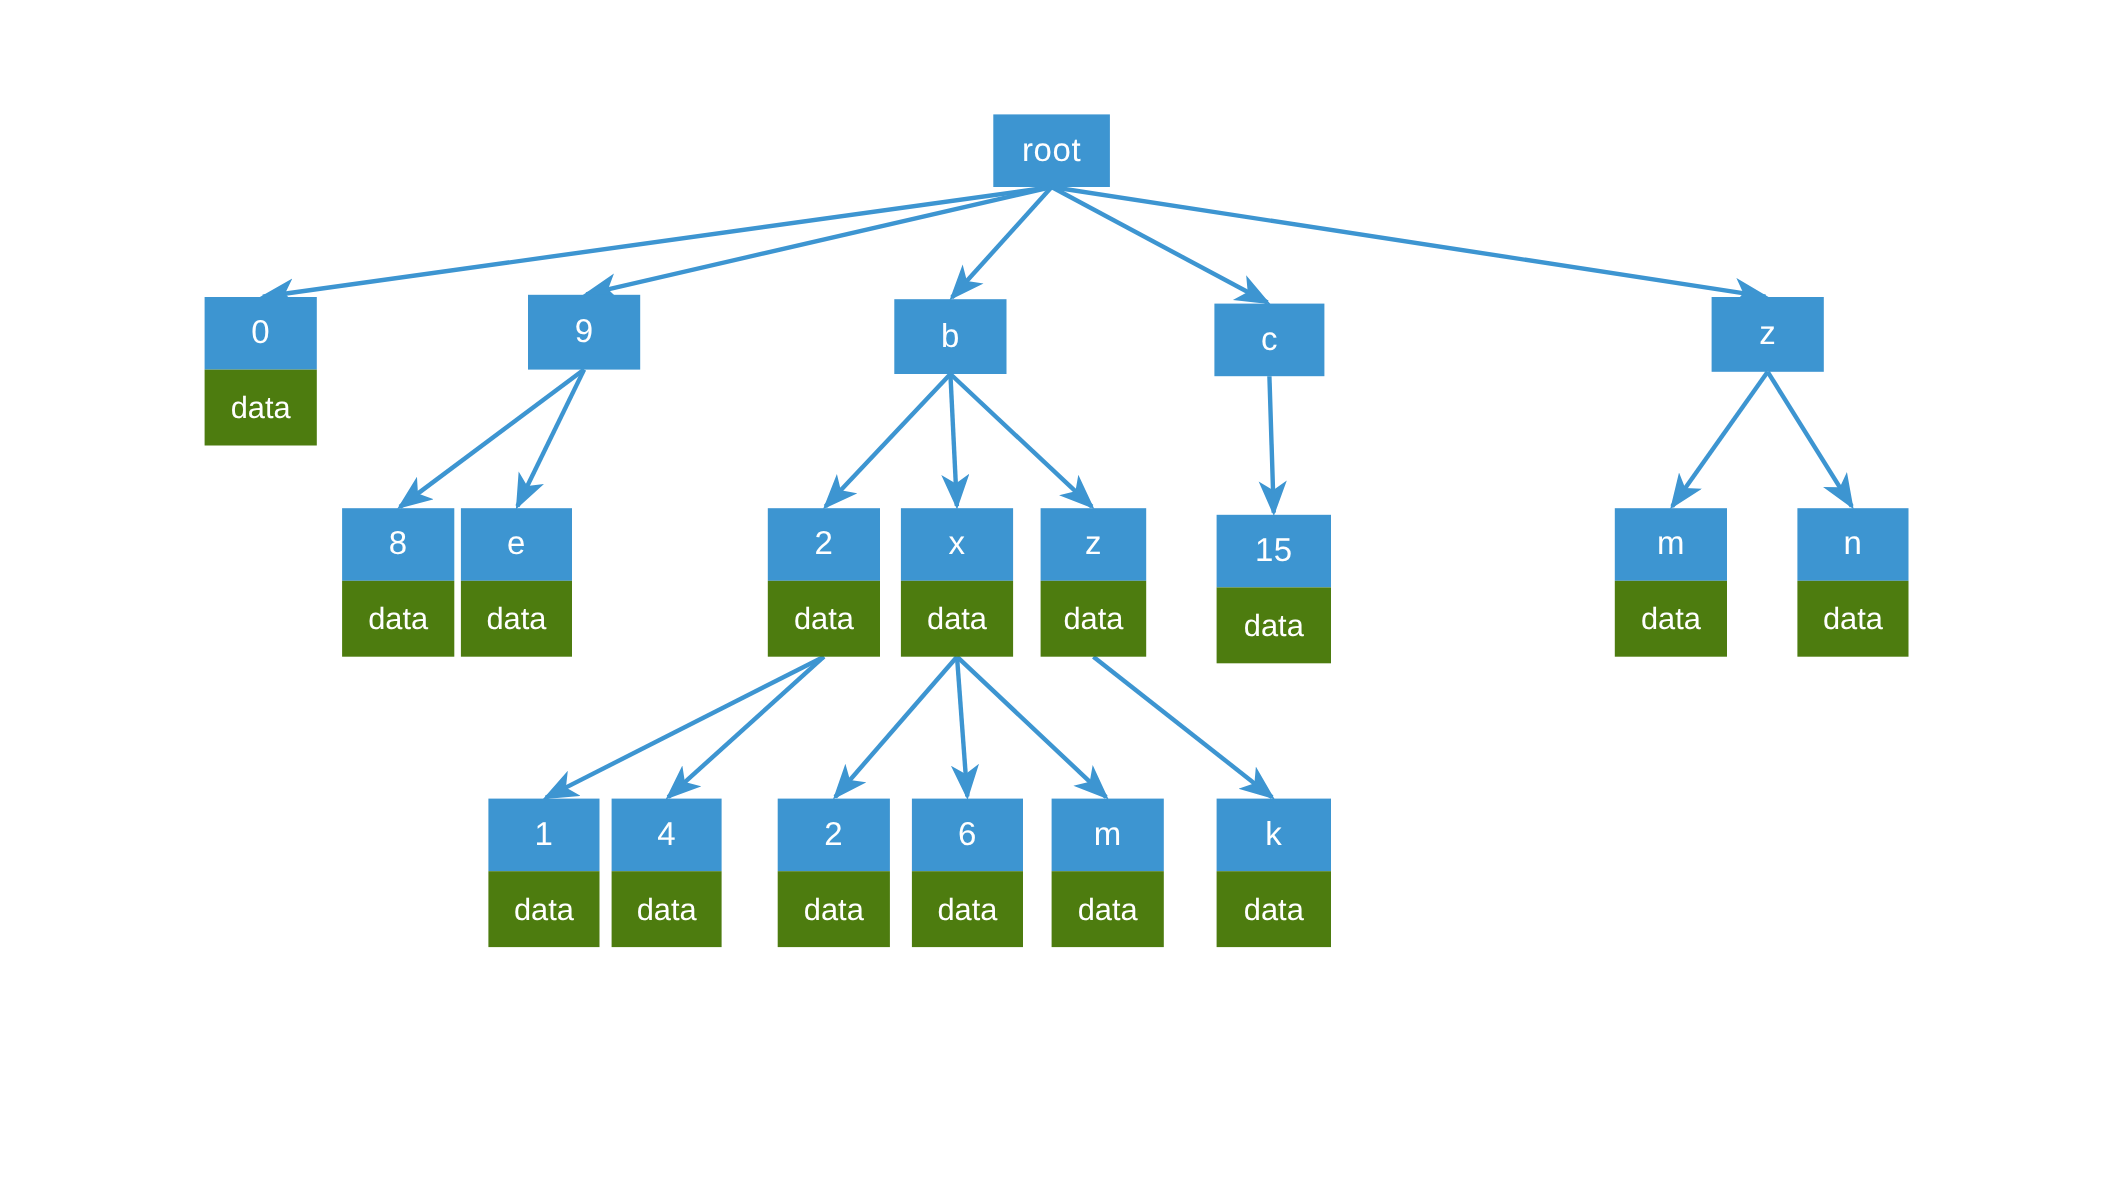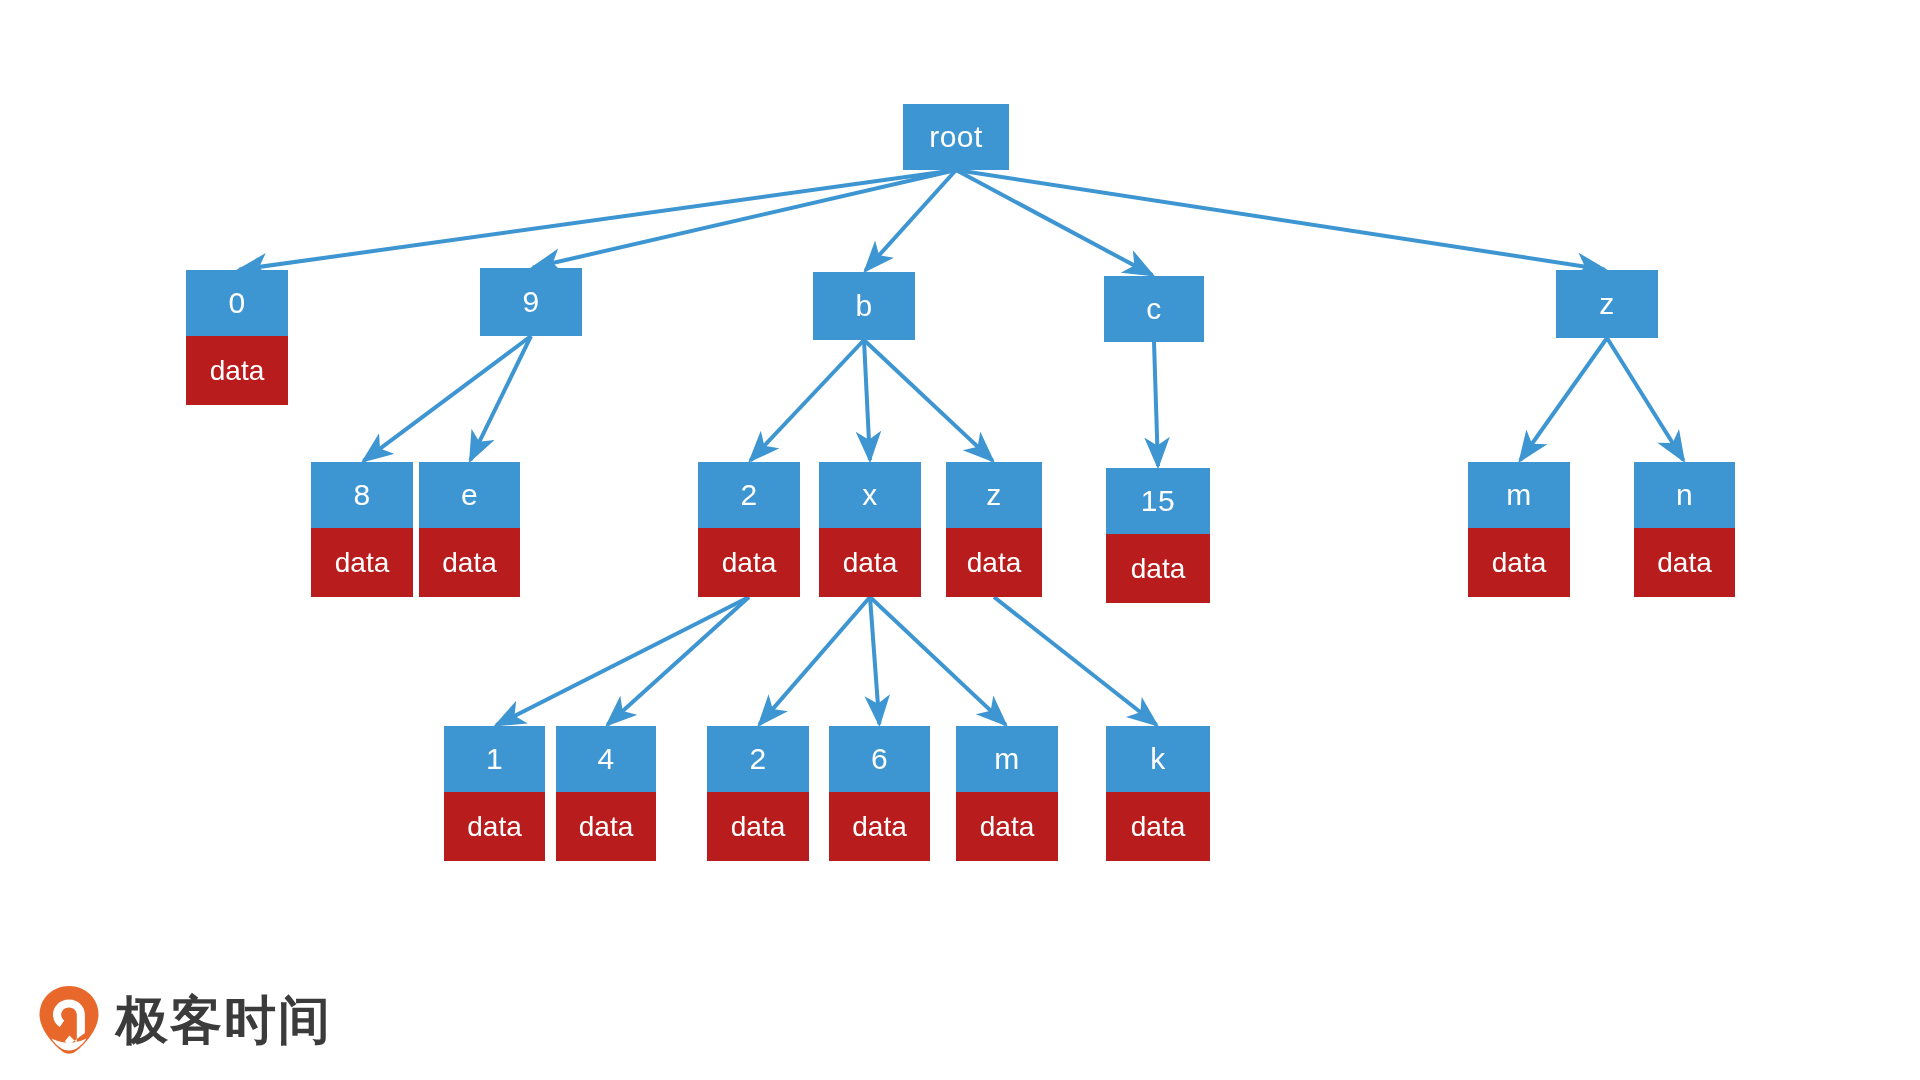--- a/index.html
+++ b/index.html
@@ -55,21 +55,21 @@
     align-items: center;
     justify-content: center;
     font-size: 30px;
     font-weight: 400;
     line-height: 1;
     letter-spacing: 0.5px;
     box-sizing: border-box;
   }
   .node-data {
     width: 100%;
-    background: #b91c1c;
+    background: #4d7c0f;
     color: #ffffff;
     display: flex;
     align-items: center;
     justify-content: center;
     font-size: 28px;
     font-weight: 400;
     line-height: 1;
     box-sizing: border-box;
   }
 
@@ -203,22 +203,14 @@
       <div class="node" style="left: 956px; top: 726px; width: 102px;">
         <div class="node-key" style="height: 66px;">m</div>
         <div class="node-data" style="height: 69px;">data</div>
       </div>
       <div class="node" style="left: 1106px; top: 726px; width: 104px;">
         <div class="node-key" style="height: 66px;">k</div>
         <div class="node-data" style="height: 69px;">data</div>
       </div>
     </div>
 
-  <div id="brand">
-    <svg id="brand-mark" viewBox="0 0 62 70" xmlns="http://www.w3.org/2000/svg">
-      <path d="M31 1 C14.5 1 1.5 13.5 1.5 29.5 C1.5 43 13 58 24.5 66.5 C28.5 69.4 33.5 69.4 37.5 66.5 C49 58 60.5 43 60.5 29.5 C60.5 13.5 47.5 1 31 1 Z" fill="#e8672a"></path>
-      <path d="M31 14.5 C22 14.5 15 21.2 15 29.6 C15 35 17.6 39.4 21.8 42 L26.2 35.4 C24.3 34.2 23.2 32.1 23.2 29.6 C23.2 25.6 26.6 22.4 31 22.4 C35.4 22.4 38.8 25.6 38.8 29.6 L38.8 58 L31.5 50.5 L26.8 56.2 L31 59.8 L46.9 48 L46.9 29.6 C46.9 21.2 40 14.5 31 14.5 Z" fill="#ffffff"></path>
-      <path d="M13.5 53.5 C18.5 61 24.5 65.5 31 65.5 C37.5 65.5 43.5 61 48.5 53.5 C42 56.5 36.5 57.8 31 57.8 C25.5 57.8 20 56.5 13.5 53.5 Z" fill="#ffffff"></path>
-    </svg>
-    <div id="brand-text">极客时间</div>
-  </div>
 
 </div>
 
 </body></html>

